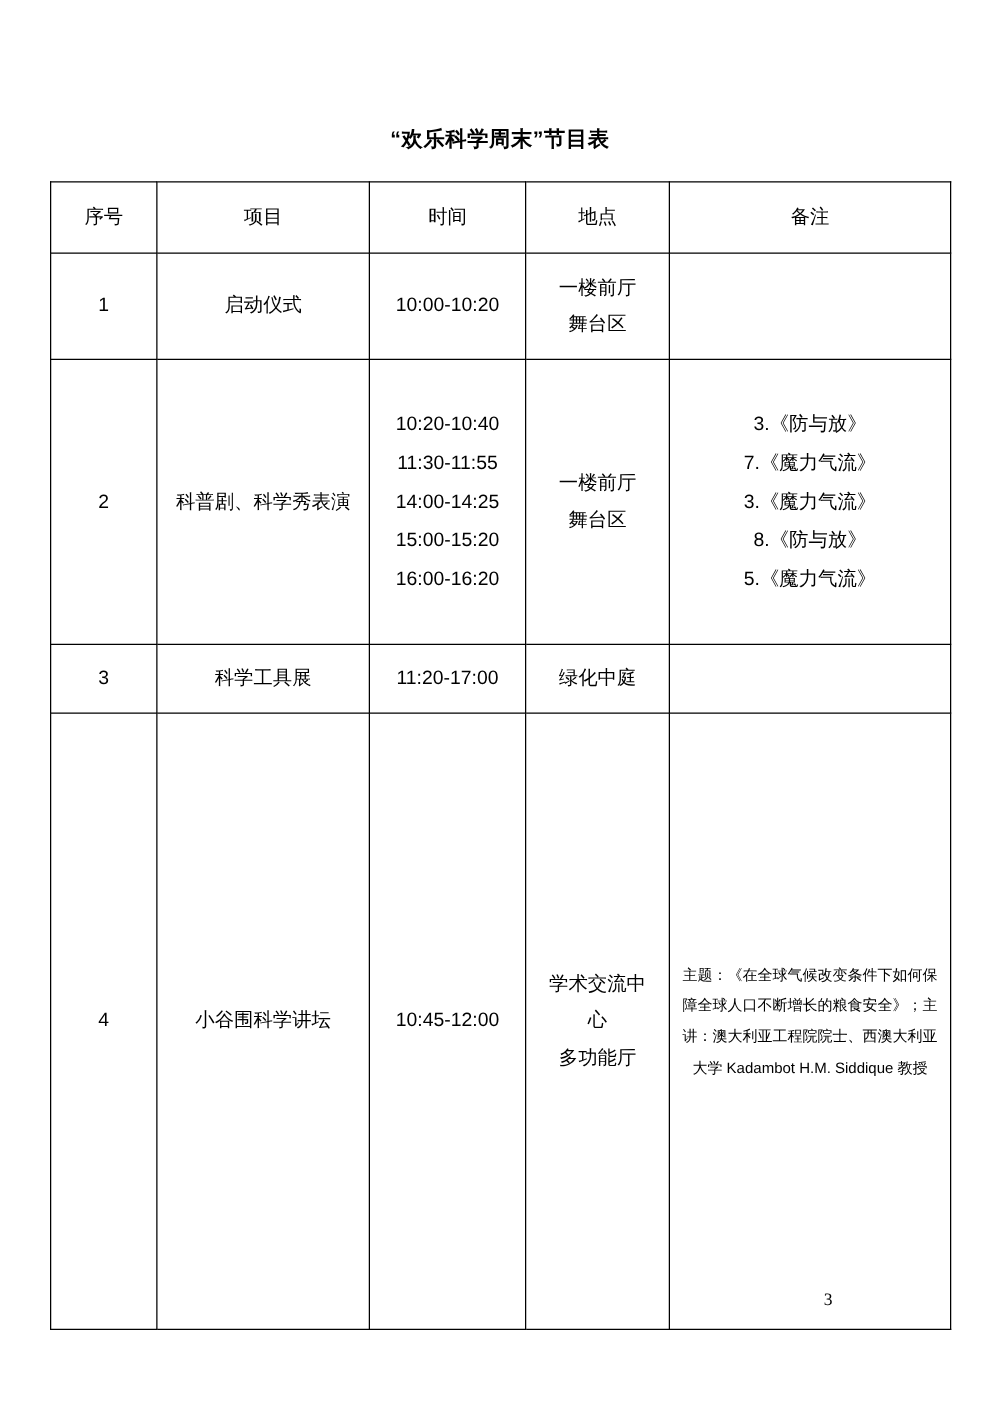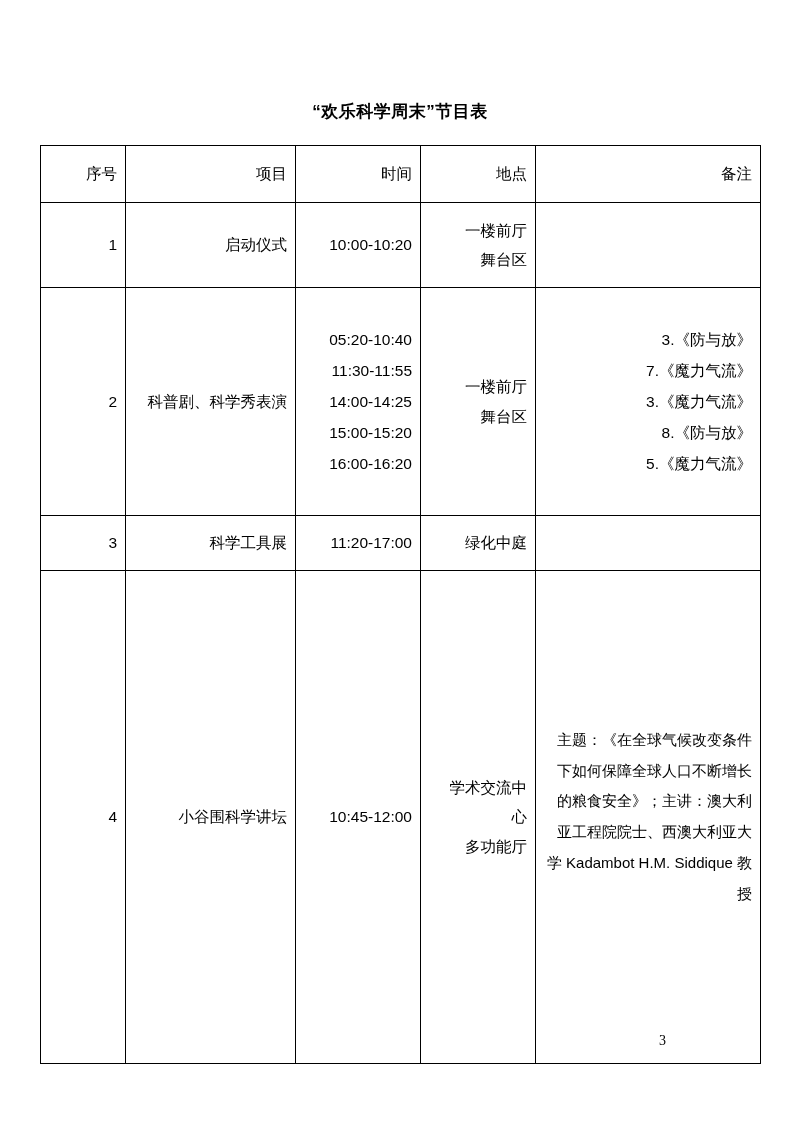--- a/index.html
+++ b/index.html
@@ -39,21 +39,21 @@
     top: 145px;
     width: 720px;
     border-collapse: collapse;
     table-layout: fixed;
   }
   table.schedule td, table.schedule th {
     border: 1px solid #000000;
     padding: 6px 8px;
     font-size: 15.5px;
     font-weight: normal;
-    text-align: right;
+    text-align: center;
     vertical-align: middle;
     line-height: 1.9;
   }
   col.c-no    { width: 85px; }
   col.c-item  { width: 170px; }
   col.c-time  { width: 125px; }
   col.c-place { width: 115px; }
   col.c-note  { width: 225px; }
 
   .hdr td { height: 44px; font-size: 16px; }
@@ -68,21 +68,21 @@
     padding-left: 10px;
     padding-right: 8px;
   }
   td.note.top { vertical-align: middle; }
   .multi { line-height: 2.0; }
   .multi div { white-space: nowrap; }
   .notelist div { white-space: nowrap; }
   .place-wrap div { white-space: nowrap; }
   .note-para {
     line-height: 2.05;
-    font-size: 15px;
+    font-size: 12px;
   }
   .page-number {
     position: absolute;
     right: 42px;
     top: 1033px;
     font-size: 14px;
     font-family: "Liberation Serif", serif;
   }
 </style>
 </head>
@@ -120,21 +120,21 @@
           </div>
         </td>
         <td class="note"></td>
       </tr>
 
       <tr class="row-2">
         <td>2</td>
         <td>科普剧、科学秀表演</td>
         <td>
           <div class="multi">
-            <div>05:20-10:40</div>
+            <div>10:20-10:40</div>
             <div>11:30-11:55</div>
             <div>14:00-14:25</div>
             <div>15:00-15:20</div>
             <div>16:00-16:20</div>
           </div>
         </td>
         <td>
           <div class="place-wrap">
             <div>一楼前厅</div>
             <div>舞台区</div>

